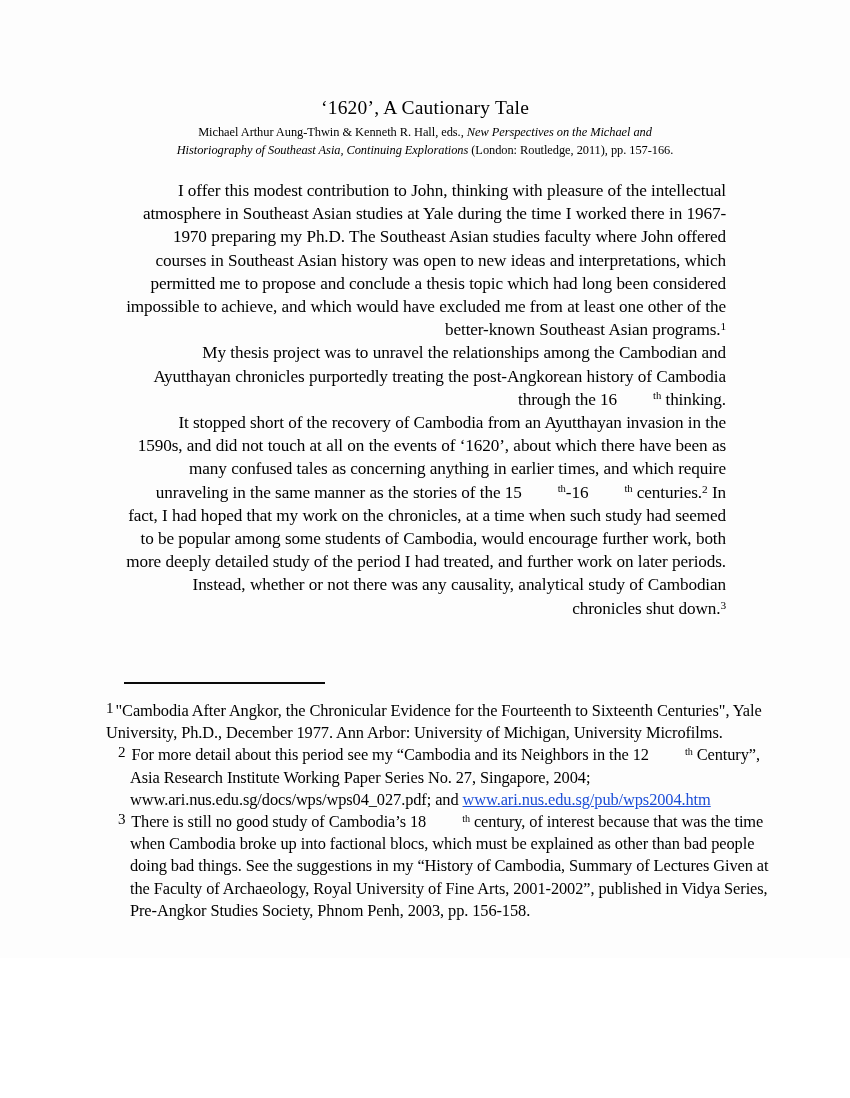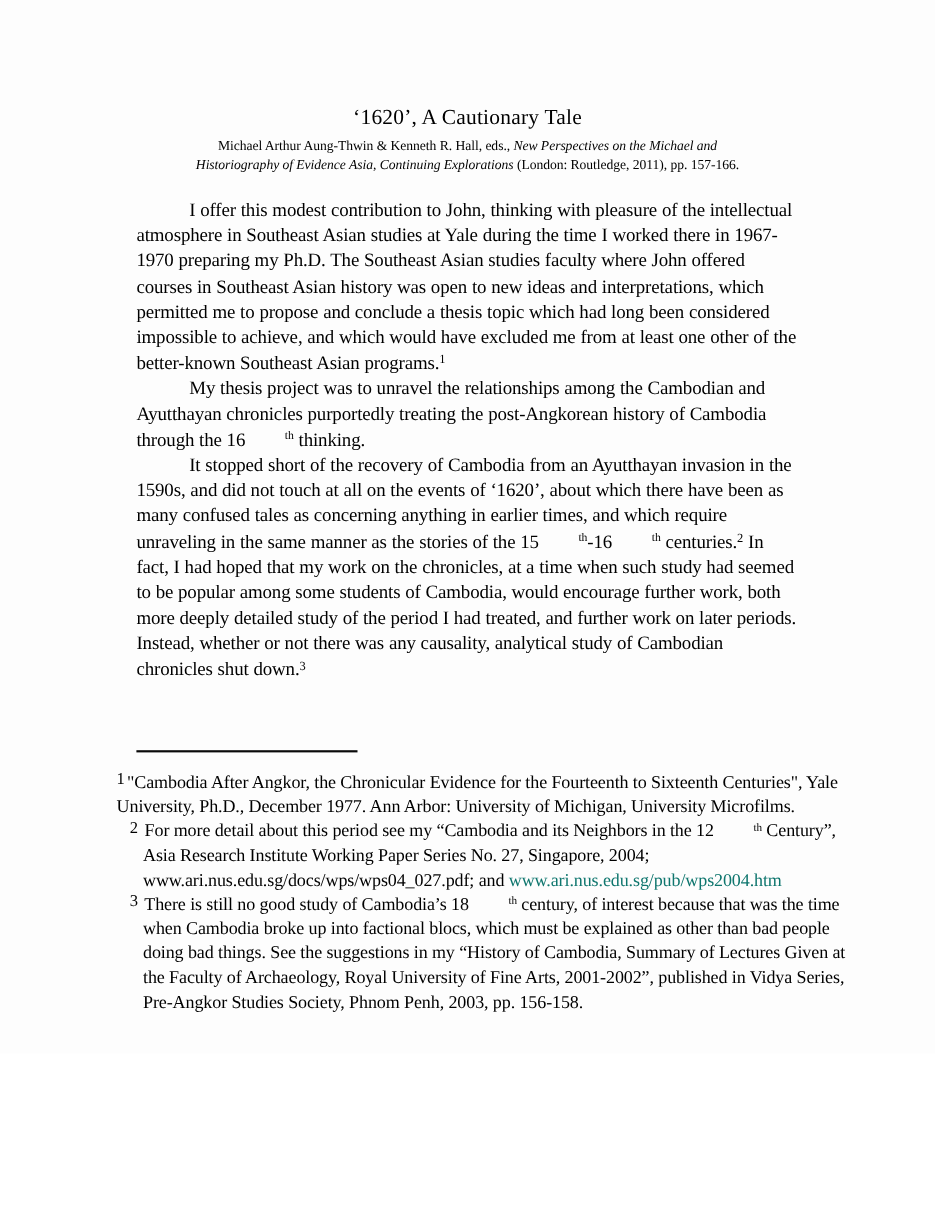--- a/index.html
+++ b/index.html
@@ -45,21 +45,21 @@
   
   #body-block {
     position: absolute;
     left: 124px;
     top: 179px;
     width: 602px;
   }
   .para {
     font-size: 17.2px;
     line-height: 23.2px;
-    text-align: left;
+    text-align: right;
     letter-spacing: -0.12px;
     margin: 0;
     word-spacing: 0.2px;
   }
   .para .indent {
     display: inline-block;
     width: 48px;
   }
   sup {
     font-size: 0.62em;
@@ -102,34 +102,35 @@
     text-indent: -12px;
     margin-left: 12px;
   }
   .fn-num {
     font-size: 0.92em;
     vertical-align: 0.22em;
     line-height: 0;
     margin-right: 2px;
   }
   .link {
-    color: #0f766e;
+    color: #1d4ed8;
+    text-decoration: underline;
   }
   .nowrap { white-space: nowrap; }
 </style>
 </head>
 <body>
 
 <div id="page">
 
   <div id="title-block">
     <div id="doc-title">‘1620’, A Cautionary Tale</div>
     <div id="citation">
       <span>Michael Arthur Aung-Thwin &amp; Kenneth R. Hall, eds., </span><span class="cit-em">New Perspectives on the Michael and</span><br>
-      <span class="cit-em">Historiography of Evidence Asia, Continuing Explorations</span><span> (London: Routledge, 2011), pp. 157-166.</span>
+      <span class="cit-em">Historiography of Southeast Asia, Continuing Explorations</span><span> (London: Routledge, 2011), pp. 157-166.</span>
     </div>
   </div>
 
   <div id="body-block">
 
     <p class="para"><span class="indent"></span><span>I offer this modest contribution to John, thinking with pleasure of the intellectual atmosphere in Southeast Asian studies at Yale during the time I worked there in 1967-1970 preparing my Ph.D. The Southeast Asian studies faculty where John offered courses in Southeast Asian history was open to new ideas and interpretations, which permitted me to propose and conclude a thesis topic which had long been considered impossible to achieve, and which would have excluded me from at least one other of the better-known Southeast Asian programs.</span><span class="fn-ref">1</span></p>
 
     <p class="para"><span class="indent"></span><span>My thesis project was to unravel the relationships among the Cambodian and Ayutthayan chronicles purportedly treating the post-Angkorean history of Cambodia through the 16</span><sup>th</sup><span> thinking.</span></p>
 
     <p class="para"><span class="indent"></span><span>It stopped short of the recovery of Cambodia from an Ayutthayan invasion in the 1590s, and did not touch at all on the events of ‘1620’, about which there have been as many confused tales as concerning anything in earlier times, and which require unraveling in the same manner as the stories of the 15</span><sup>th</sup><span>-16</span><sup>th</sup><span> centuries.</span><span class="fn-ref">2</span><span> In fact, I had hoped that my work on the chronicles, at a time when such study had seemed to be popular among some students of Cambodia, would encourage further work, both more deeply detailed study of the period I had treated, and further work on later periods. Instead, whether or not there was any causality, analytical study of Cambodian chronicles shut down.</span><span class="fn-ref">3</span></p>

